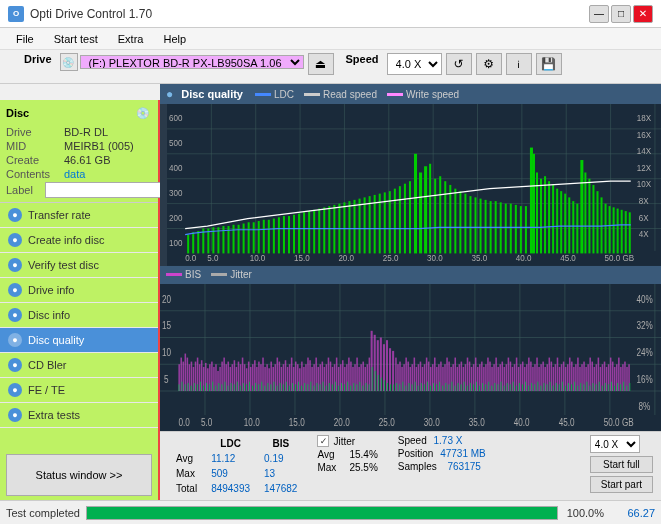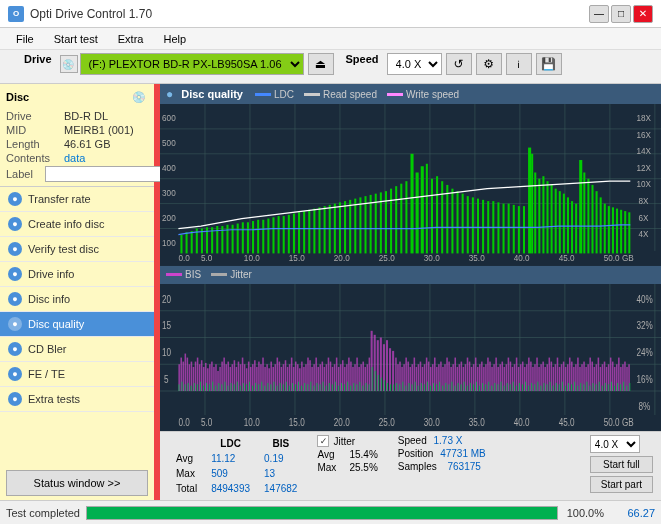--- a/index.html
+++ b/index.html
@@ -39,46 +39,47 @@
       background: #f0f0f0;
       display: flex;
       align-items: flex-start;
       padding: 3px 24px;
       height: 34px;
       border-bottom: 1px solid #ccc;
       gap: 4px;
     }
     .toolbar-label { font-size: 11px; font-weight: bold; margin-right: 4px; }
     .drive-select {
-      height: 22px;
+      height: 14px;
       border: 1px solid #aaa;
-      background: #84cc16;
+      background: #f0abfc;
       font-size: 11px;
       padding: 0 4px;
       min-width: 200px;
     }
     .toolbar-btn { height: 22px; width: 26px; background: #e0e0e0; border: 1px solid #aaa; cursor: pointer; display: flex; align-items: center; justify-content: center; font-size: 12px; }
     .speed-label { font-size: 11px; font-weight: bold; margin-left: 8px; margin-right: 4px; }
     .speed-select { height: 22px; border: 1px solid #aaa; background: white; font-size: 11px; padding: 0 4px; width: 55px; }
     .toolbar-icon-btn { height: 22px; width: 26px; background: #e0e0e0; border: 1px solid #aaa; cursor: pointer; display: flex; align-items: center; justify-content: center; }
 
     
     .main-layout {
       display: flex;
       height: calc(524px - 28px - 22px - 34px - 24px);
     }
 
     
     .left-panel {
       width: 160px;
-      background: #fef9c3;
-      border-right: 6px solid #ef4444;
+      background: #bef264;
+      border-right: 2px solid #ef4444;
       display: flex;
       flex-direction: column;
       flex-shrink: 0;
+      margin-top: 16px;
     }
 
     
     .disc-section {
       padding: 4px 6px;
       border-bottom: 1px solid #ccc;
     }
     .disc-header {
       display: flex;
       align-items: center;
@@ -109,21 +110,21 @@
       border-bottom: 1px solid #e8e8e8;
     }
     .nav-item.active { background: #4a90d9; color: white; }
     .nav-item .nav-icon { width: 14px; height: 14px; border-radius: 50%; display: flex; align-items: center; justify-content: center; font-size: 9px; flex-shrink: 0; }
     .nav-item.active .nav-icon { background: rgba(255,255,255,0.3); color: white; }
     .nav-item:not(.active) .nav-icon { background: #4a90d9; color: white; }
 
     
     .status-btn {
       margin: 4px 6px;
-      padding: 6px 8px;
+      padding: 14px 8px;
       background: #e0e0e0;
       border: 1px solid #aaa;
       cursor: pointer;
       font-size: 11px;
       text-align: center;
     }
 
     
     .right-panel {
       flex: 1;
@@ -249,24 +250,24 @@
       <div class="disc-header">
         <span class="disc-title">Disc</span>
         <div class="disc-icon-btn">💿</div>
       </div>
       <div class="disc-row">
         <span class="disc-key">Drive</span>
         <span class="disc-val">BD-R DL</span>
       </div>
       <div class="disc-row">
         <span class="disc-key">MID</span>
-        <span class="disc-val">MEIRB1 (001)</span>
+        <span class="disc-val">MEIRB1 (005)</span>
       </div>
       <div class="disc-row">
-        <span class="disc-key">Length</span>
+        <span class="disc-key">Create</span>
         <span class="disc-val">46.61 GB</span>
       </div>
       <div class="disc-row">
         <span class="disc-key">Contents</span>
         <span class="disc-val link">data</span>
       </div>
       <div class="label-row">
         <span class="label-key">Label</span>
         <input class="label-input" type="text" value="" style="">
         <div class="label-edit-btn">✎</div>
@@ -329,21 +330,21 @@
           <div class="legend-color" style="background:#cccccc;"></div>
           <span>Read speed</span>
         </div>
         <div class="legend-item">
           <div class="legend-color" style="background:#ff88ff;"></div>
           <span>Write speed</span>
         </div>
       </div>
     </div>
 
-    <div class="chart-wrapper" style="flex:1.1;">
+    <div class="chart-wrapper" style="flex:1.1;margin-left:7px;">
       <svg class="chart" viewBox="0 0 490 130" preserveAspectRatio="none">
 
         <rect class="chart-bg" x="0" y="0" width="490" height="130"></rect>
 
         <line class="grid-line" x1="44" y1="0" x2="44" y2="118"></line>
         <line class="grid-line" x1="88" y1="0" x2="88" y2="118"></line>
         <line class="grid-line" x1="132" y1="0" x2="132" y2="118"></line>
         <line class="grid-line" x1="176" y1="0" x2="176" y2="118"></line>
         <line class="grid-line" x1="220" y1="0" x2="220" y2="118"></line>
         <line class="grid-line" x1="264" y1="0" x2="264" y2="118"></line>

